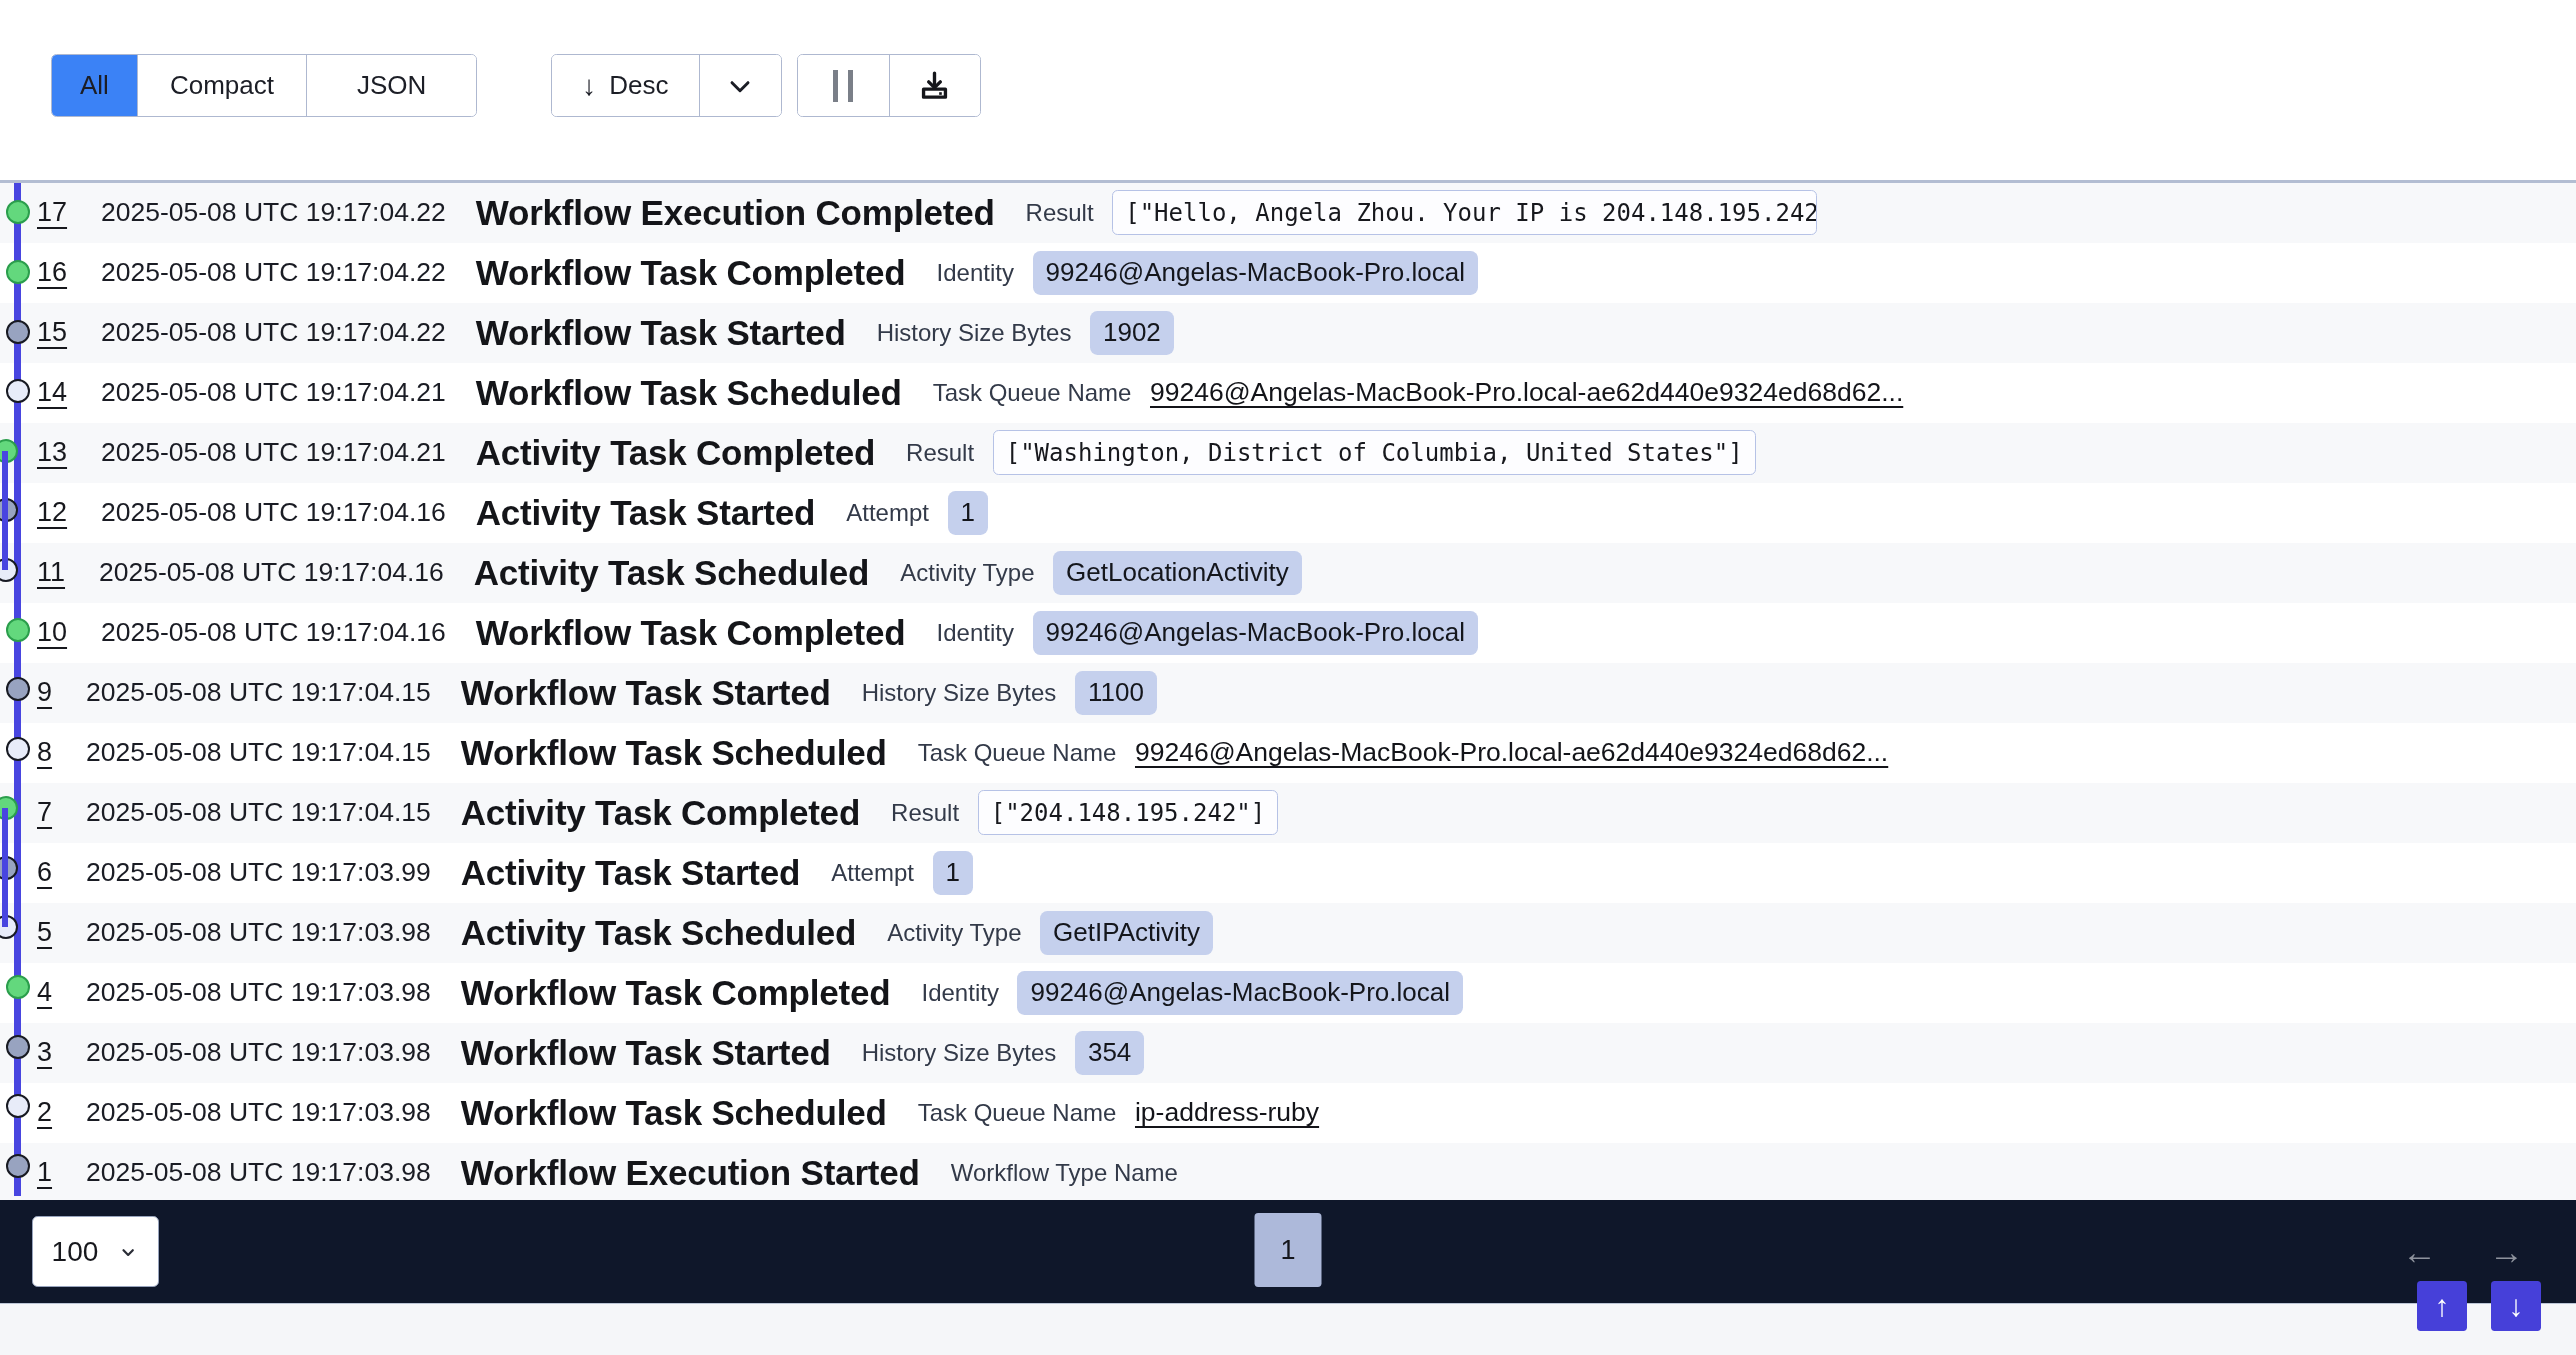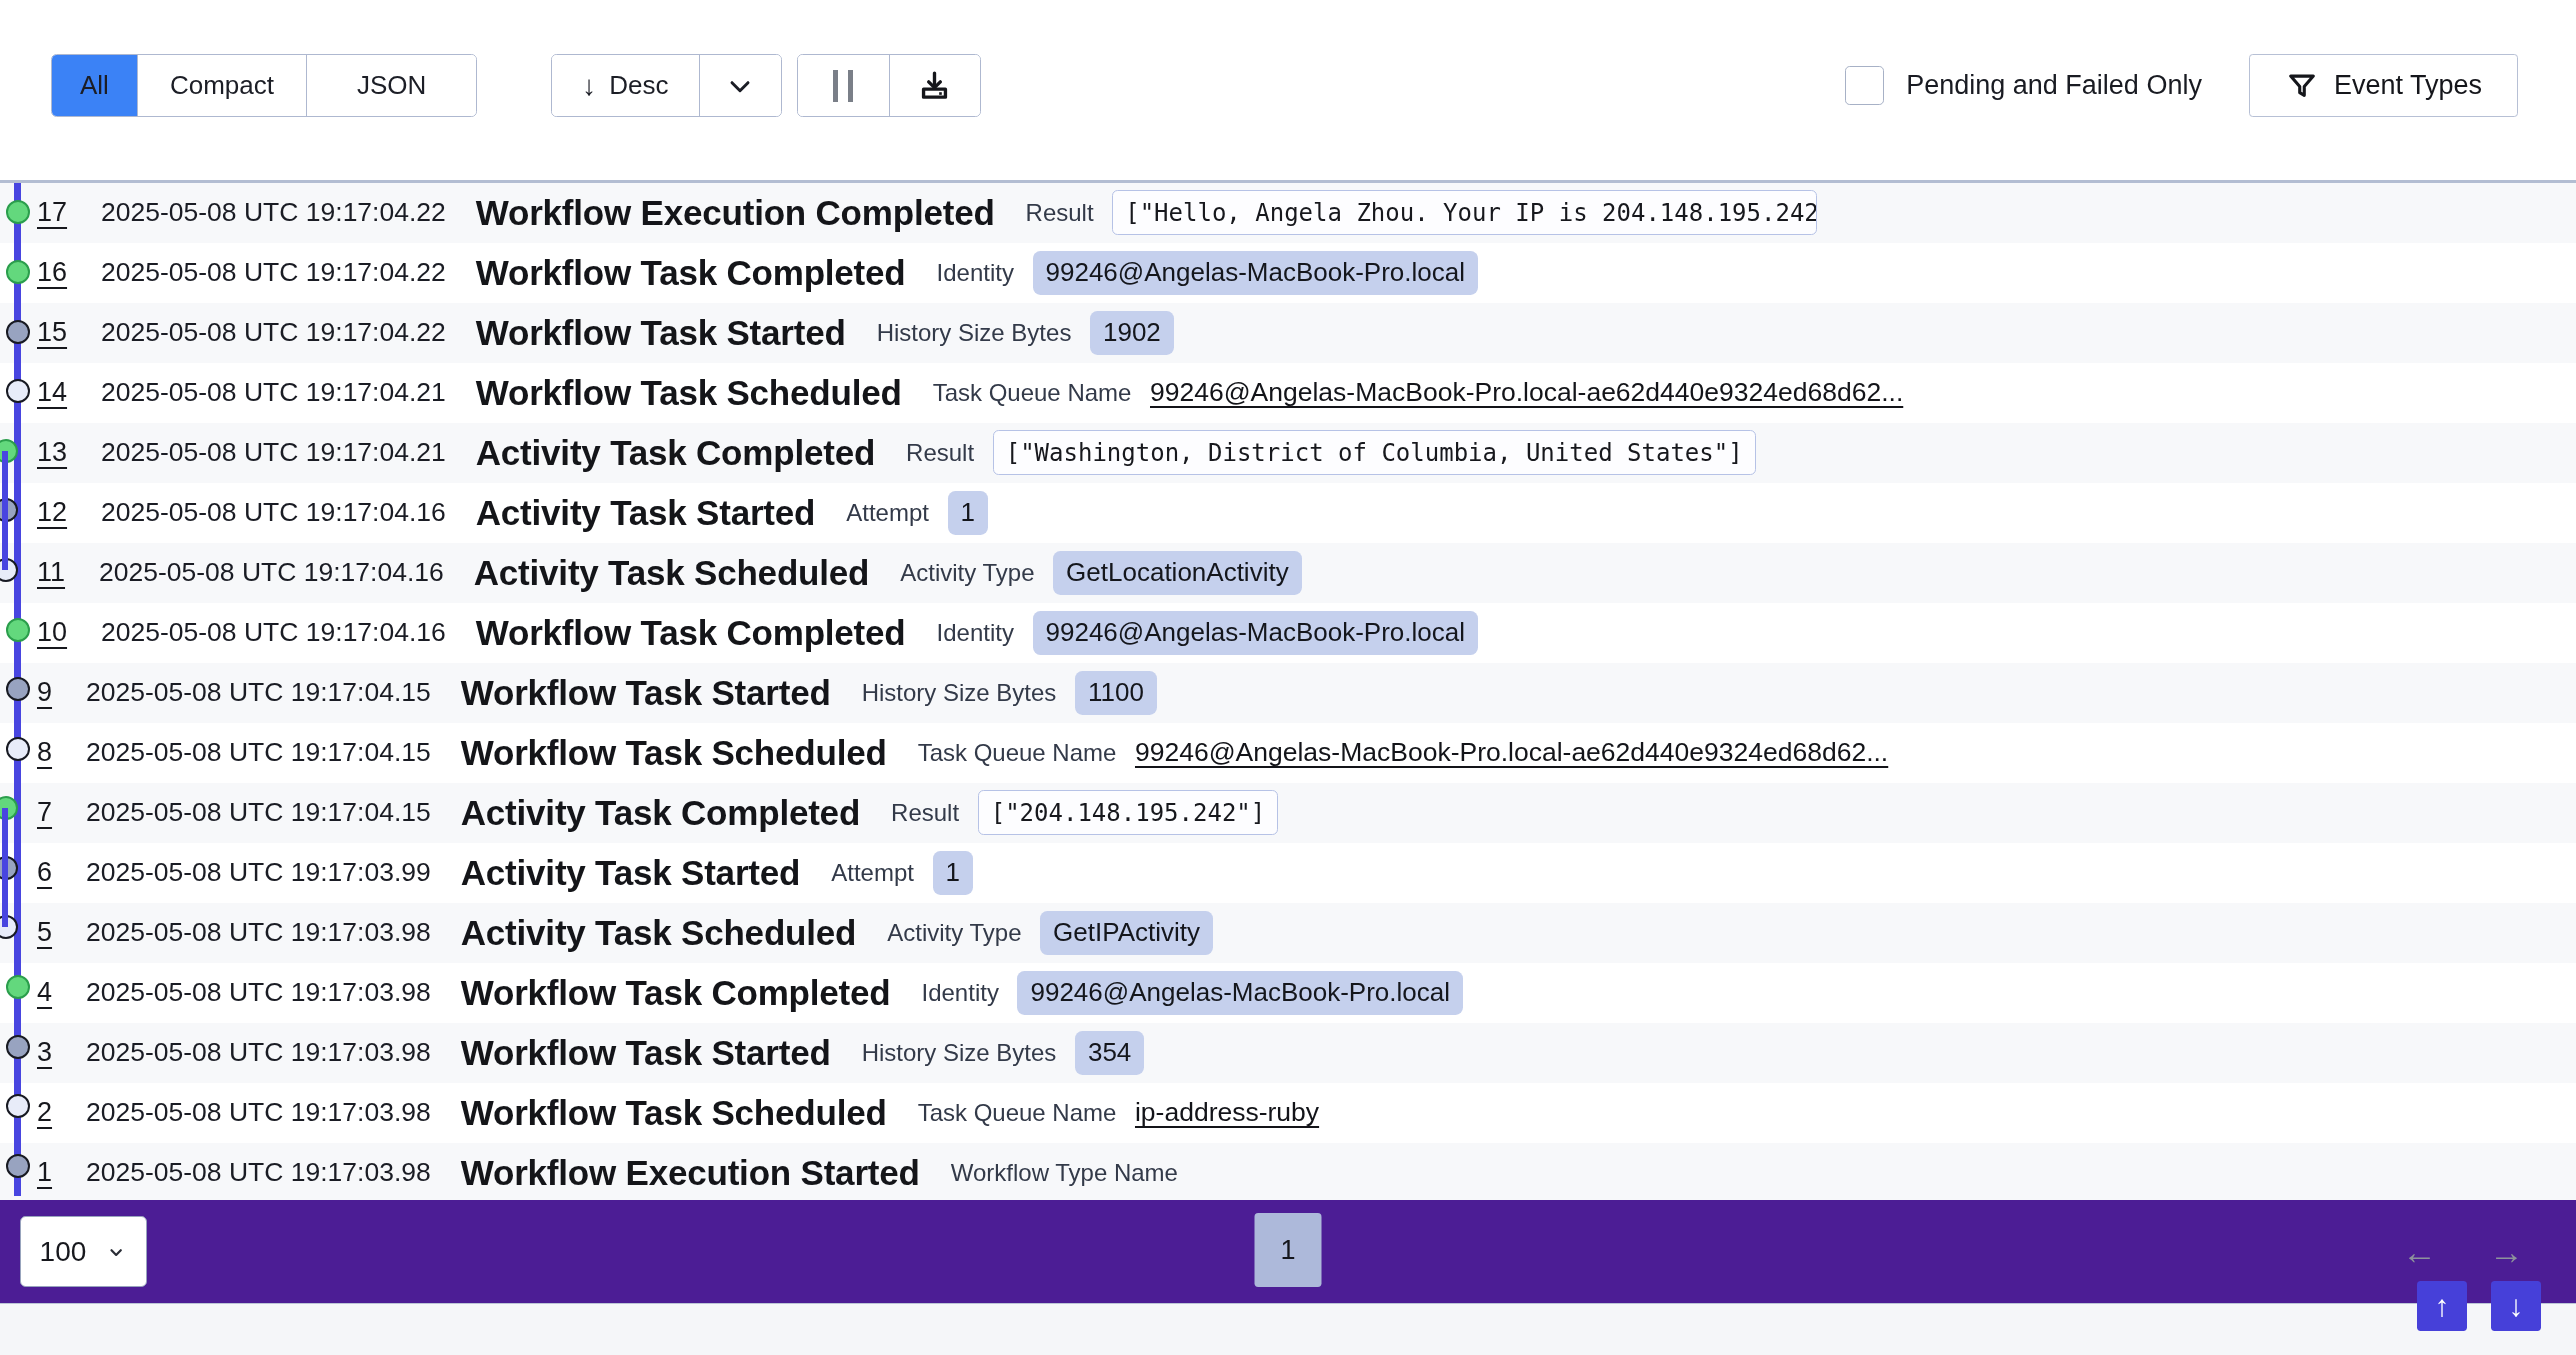--- a/index.html
+++ b/index.html
@@ -56,22 +56,22 @@
   .rail-branch { position:absolute; left:2.3px; width:5.6px; background:#4845e0; }
   .dot { position:absolute; width:24px; height:24px; border-radius:50%; border:2.8px solid #181a22; }
   .dot.main { left:6px; }
   .dot.activity { left:-6.5px; }
   .dot.completed { background:#63d87d; border-color:#2b9e4c; }
   .dot.started { background:#98a3c0; }
   .dot.scheduled { background:#e8ecf9; }
 
   
   .black-line { height:4.7px; background:#121316; }
-  .footer { position:relative; height:104px; background:#4c1d95; border-bottom:1.9px solid #bcc5d6;
-            display:flex; align-items:center; padding:0 52px 0 20px; }
+  .footer { position:relative; height:104px; background:#0f172a; border-bottom:1.9px solid #bcc5d6;
+            display:flex; align-items:center; padding:0 52px 0 32px; }
   .page-size { width:127px; height:71px; border:1.9px solid #98a4bd; border-radius:5.6px; background:#fff;
                display:flex; align-items:center; justify-content:space-between; padding:0 18.6px;
                font-size:28px; color:#17181d; cursor:pointer; }
   .page-num { position:absolute; left:50%; transform:translateX(-50%); top:13px; width:67px; height:74px;
               background:#adb9da; border-radius:3.7px; display:flex; align-items:center; justify-content:center;
               font-size:27px; color:#14161c; cursor:pointer; }
   .pager-arrows { margin-left:auto; display:flex; gap:52px; }
   .pager-arrows span { font-size:35px; color:#8d929c; cursor:pointer; line-height:1; }
   .bottom-strip { height:51px; background:#f5f6f9; }
   .scroll-btns { position:absolute; right:35px; top:1281px; display:flex; gap:24px; }
@@ -116,30 +116,20 @@
     <div class="seg io-seg">
       <svg class="icon" width="35" height="35" viewBox="0 0 24 24" fill="none" stroke="#15161b" stroke-width="2.3" stroke-linecap="round" stroke-linejoin="round">
         <line x1="12" y1="3.5" x2="12" y2="13"></line>
           <polyline points="8,9.5 12,13.5 16,9.5"></polyline>
         <path d="M4.5 14.5 h15 v5.5 h-15 z"></path>
           <rect x="15.2" y="16.6" width="1.8" height="1.8" fill="#15161b" stroke="none"></rect>
       </svg>
     </div>
   </div>
 
-  <div class="tb-right">
-    <span class="checkbox"></span>
-    <span class="cb-label">Pending and Failed Only</span>
-    <div class="evtypes-btn">
-      <svg class="icon" width="34" height="34" viewBox="0 0 24 24" fill="none" stroke="#15161b" stroke-width="2.2" stroke-linecap="round" stroke-linejoin="round">
-          <path d="M4 5 h16 l-6.4 7.3 V18.6 l-3.2 -1.9 V12.3 Z"></path>
-        </svg>
-      <span>Event Types</span>
-    </div>
-  </div>
 </div>
 
 <div class="toolbar-sep"></div>
 
 <div class="table">
 
 <div class="row">
       <a class="evt-id">17</a>
       <span class="evt-ts">2025-05-08 UTC 19:17:04.22</span>
       <span class="evt-name">Workflow Execution Completed</span>

